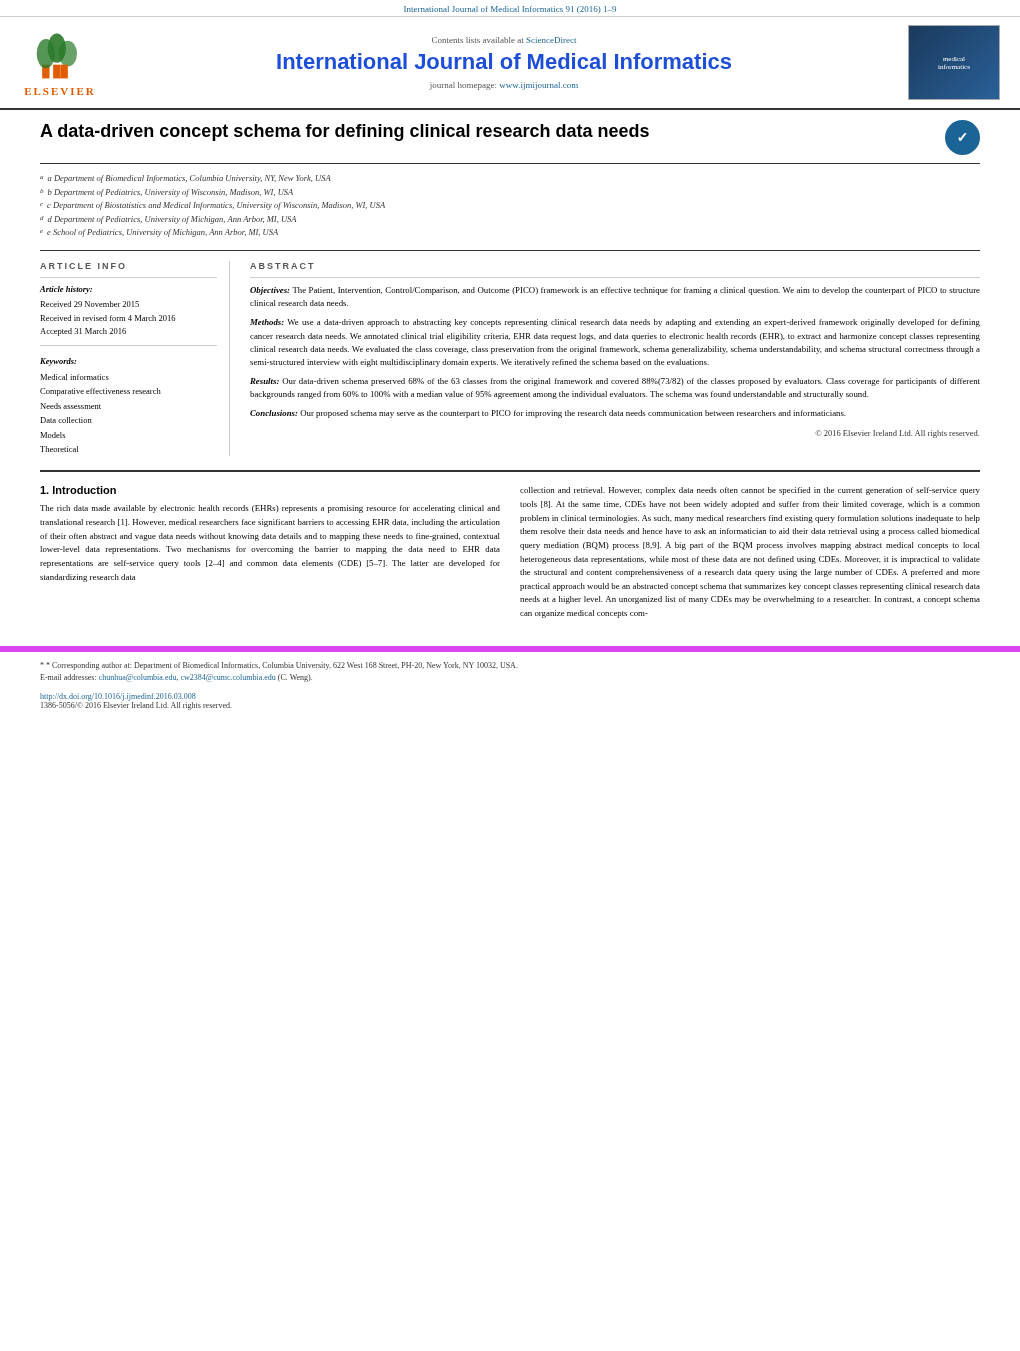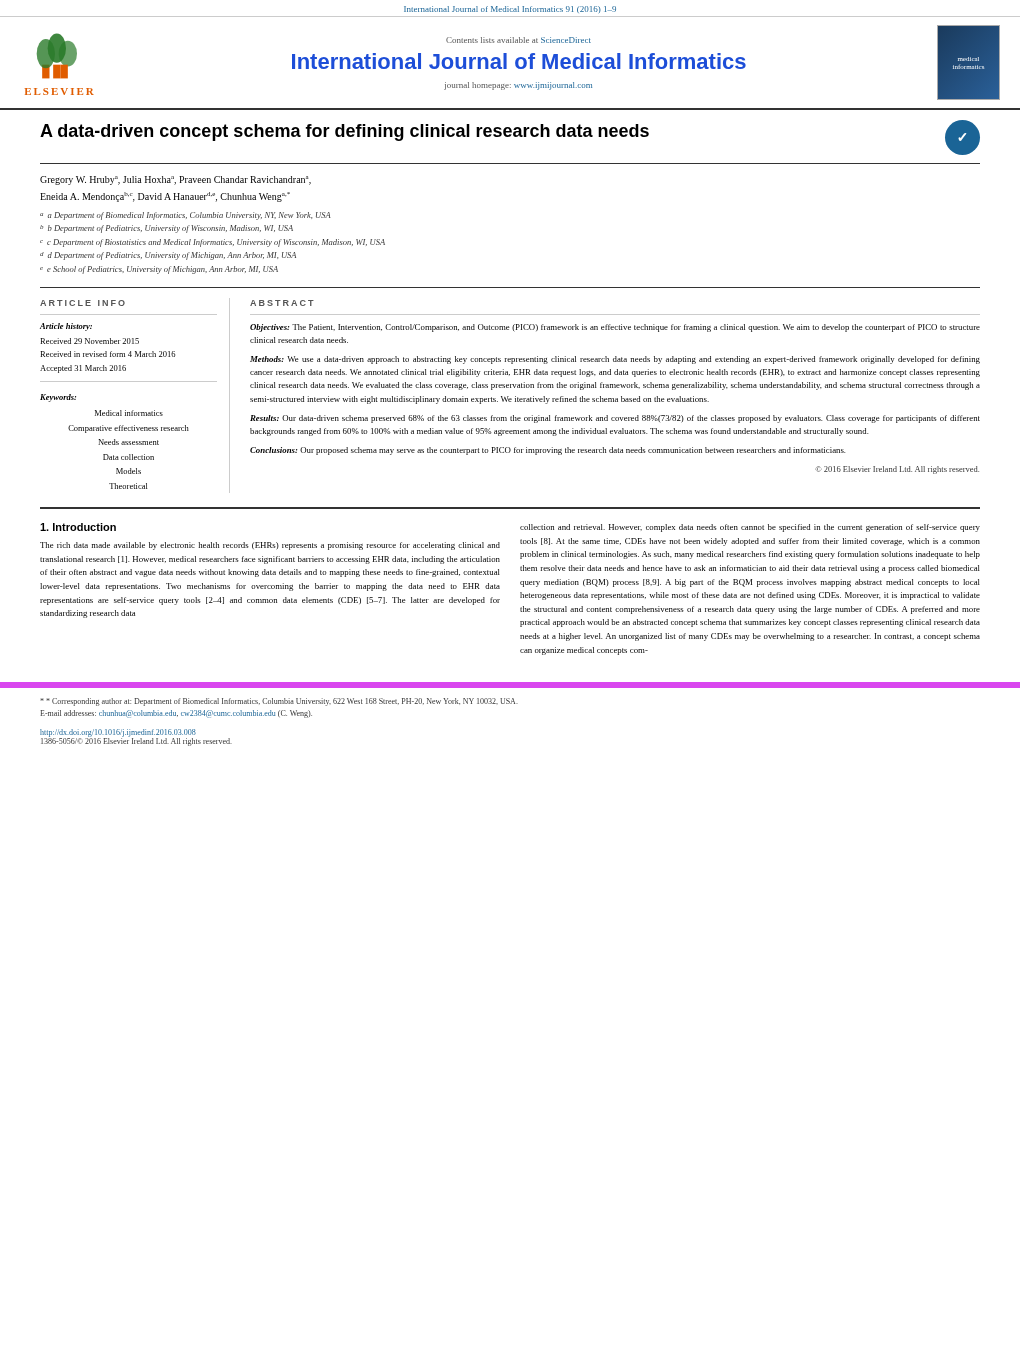--- a/index.html
+++ b/index.html
@@ -76,21 +76,21 @@
       font-size: 9px;
       color: #555;
       margin-top: 4px;
     }
 
     .journal-homepage a {
       color: #1a6496;
     }
 
     .journal-thumb {
-      width: 63px;
+      width: 92px;
       height: 75px;
       background: linear-gradient(135deg, #1a3a5c, #2a6099);
       border: 1px solid #aaa;
       display: flex;
       align-items: center;
       justify-content: center;
       font-size: 7px;
       color: #fff;
       text-align: center;
       padding: 4px;
@@ -209,21 +209,20 @@
       font-size: 8.5px;
       font-style: italic;
       font-weight: bold;
       margin-top: 10px;
       margin-bottom: 4px;
     }
 
     .keyword-item {
       font-size: 8.5px;
       line-height: 1.7;
-      text-align: center;
     }
 
     .divider-h {
       border: none;
       border-top: 1px solid #ccc;
       margin: 6px 0;
     }
 
     
     .abstract-section {
@@ -355,26 +354,20 @@
 
 <div class="article-container">
 
   <div class="article-title-row">
     <div class="article-title">A data-driven concept schema for defining clinical research data needs</div>
     <div class="crossmark-badge">
       <span>✓</span>
     </div>
   </div>
 
-  <div class="authors">
-    <span>
-      Gregory W. Hruby<sup class="author-sup">a</sup>, Julia Hoxha<sup class="author-sup">a</sup>, Praveen Chandar Ravichandran<sup class="author-sup">a</sup>,<br>
-      Eneida A. Mendonça<sup class="author-sup">b,c</sup>, David A Hanauer<sup class="author-sup">d,e</sup>, Chunhua Weng<sup class="author-sup">a,*</sup>
-    </span>
-  </div>
 
   <div class="affiliations">
     <div class="affiliation-line">
       <sup class="aff-sup">a</sup>
         <span>a Department of Biomedical Informatics, Columbia University, NY, New York, USA</span>
     </div>
     <div class="affiliation-line">
       <sup class="aff-sup">b</sup>
         <span>b Department of Pediatrics, University of Wisconsin, Madison, WI, USA</span>
     </div>

